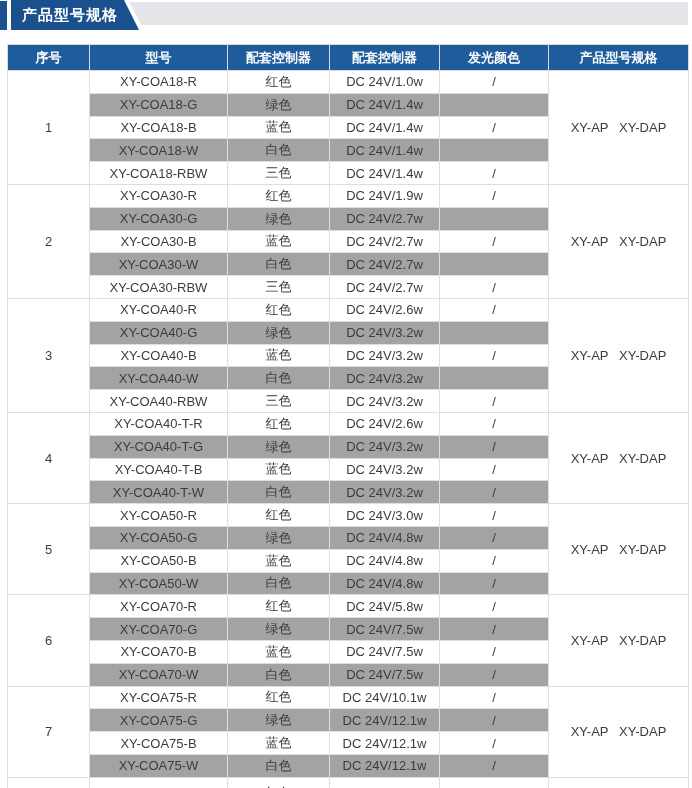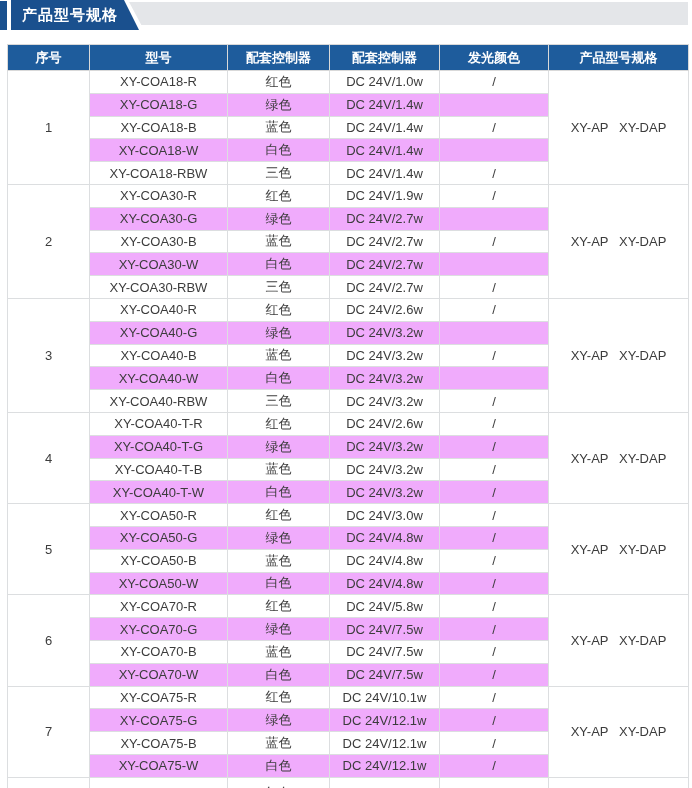--- a/index.html
+++ b/index.html
@@ -30,21 +30,21 @@
   th{
     background:#1e5c9c;color:#ffffff;font-size:13px;font-weight:bold;
     height:25px;padding:0;text-align:center;
     border:1px solid #d9d9d9;border-left:1px solid rgba(255,255,255,0.45);
   }
   th:first-child{border-left:1px solid #d9d9d9;}
   td{
     height:21.8px;padding:0;text-align:center;vertical-align:middle;
     border:1px solid #dcdee0;font-size:13px;color:#3c3c3c;background:#ffffff;
   }
-  tr.alt td{background:#f0abfc;}
+  tr.alt td{background:#a3a3a3;}
   td.no-cell,td.ctrl-cell{background:#ffffff;}
   td.ctrl-cell{white-space:pre;text-align:center;}
   tr.partial td{height:10px;}
   tr.partial .clip{height:10px;overflow:hidden;}
   tr.partial .clip span{display:block;margin-top:8px;line-height:13px;font-size:13px;color:#3c3c3c;}
 </style>
 </head>
 <body>
 
 <div class="titlebar">

